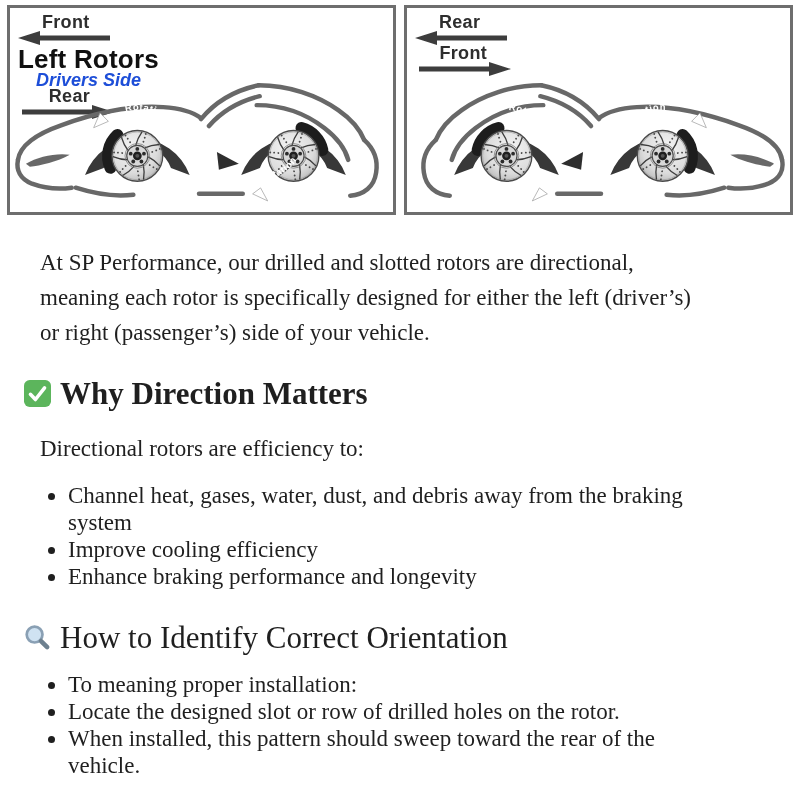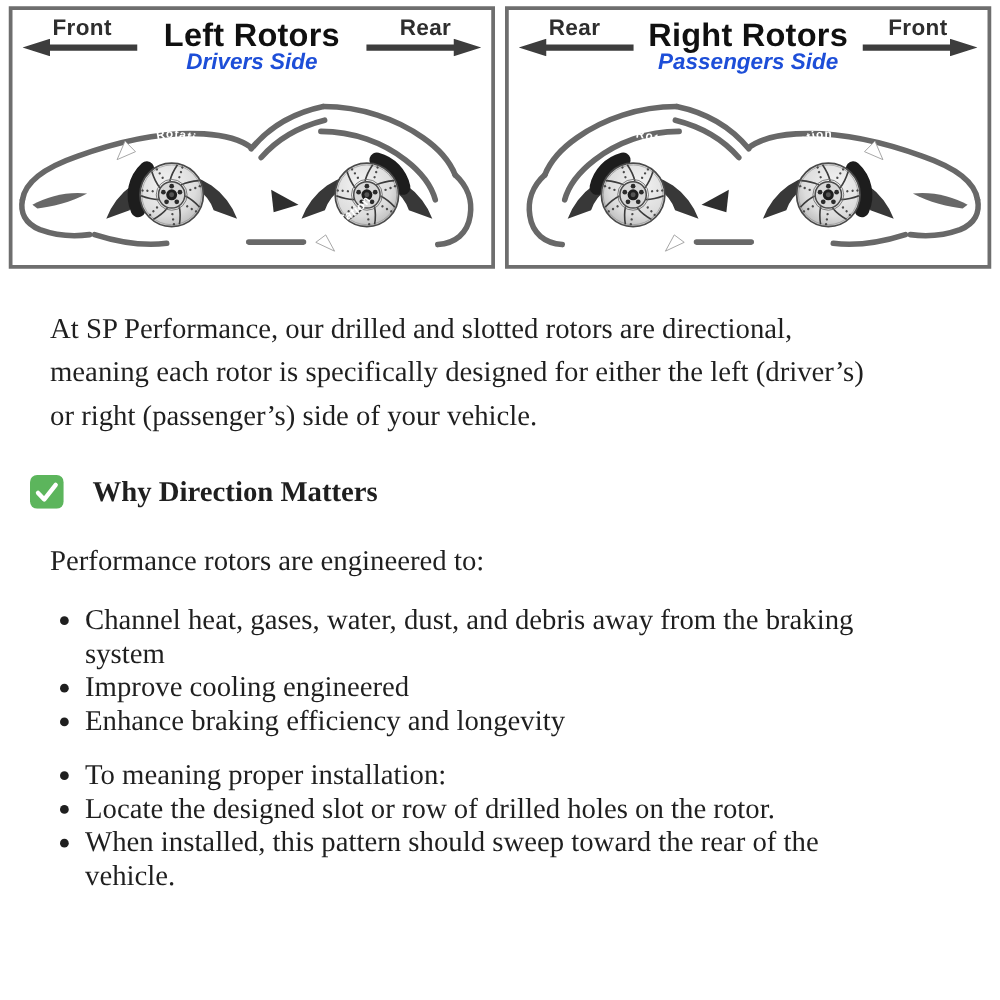--- a/index.html
+++ b/index.html
@@ -1,39 +1,39 @@
 <!DOCTYPE html>
 <html><head>
 <meta charset="utf-8">
 <style>
   html,body{margin:0;padding:0;background:#fff;}
   .page{width:800px;min-height:800px;background:#fff;font-family:"Liberation Serif",serif;color:#1f1f1f;box-sizing:border-box;}
   
   .diagram{display:flex;gap:8px;padding:5px 7px 0 7px;}
   .panel{flex:1;height:204px;border:3px solid #6e6e6e;background:#fff;position:relative;overflow:hidden;}
-  .panel-header{display:flex;justify-content:space-between;align-items:flex-start;padding:6px 8px 0 8px;font-family:"Liberation Sans",sans-serif;height:44px;box-sizing:border-box;}
+  .panel-header{display:flex;justify-content:space-between;align-items:flex-start;padding:6px 8px 0 8px;font-family:"Liberation Sans",sans-serif;height:44px;box-sizing:border-box;flex-direction:column;}
   .dir{display:flex;flex-direction:column;width:96px;}
   .dir.left{align-items:flex-start;}
   .dir.right{align-items:flex-end;}
   .dir-text{font-weight:bold;font-size:18px;color:#2e2e2e;letter-spacing:.3px;line-height:16px;}
   .dir.left .dir-text{margin-left:24px;}
   .dir.right .dir-text{margin-right:24px;}
   .dir-arrow{display:block;margin-top:1px;}
   .dir-arrow polygon{fill:#3d3d3d;}
   .titleblock{text-align:center;flex:1;margin-top:1px;}
   .panel-title{font-weight:bold;font-size:26px;line-height:26px;color:#101010;letter-spacing:.2px;}
   .panel-subtitle{font-style:italic;font-weight:bold;font-size:18px;line-height:16px;color:#1d4ed8;}
   .car{display:block;width:100%;height:157px;}
   .rot{fill:#fff;font-family:"Liberation Sans",sans-serif;font-weight:bold;font-size:9.5px;letter-spacing:.6px;}
   .wht{fill:#fff;stroke:#9a9a9a;stroke-width:.7;}
   
   .content{padding:14px 86px 24px 24px;font-size:23px;line-height:35px;}
   .content p{margin:16px;}
   .intro{margin-top:16px !important;}
-  .h{display:flex;align-items:center;font-size:23px;margin:26px 0 0 0;font-weight:bold;gap:14px;}
+  .h{display:flex;align-items:center;font-size:31px;margin:26px 0 0 0;font-weight:bold;}
   .h.normal{font-weight:normal;margin-top:30px;}
   .h .icon{display:inline-flex;width:27px;height:27px;margin-right:9px;flex:0 0 auto;}
   .h .icon svg{width:27px;height:27px;}
   .lead{margin-top:20px !important;}
   ul{margin:13px 0 0 0;padding:0 0 0 44px;list-style:disc;}
   li{margin:0;padding-right:8px;line-height:27px;}
   li::marker{color:#1f1f1f;}
   ul.second{margin-top:16px;}
 </style>
 </head>
@@ -149,24 +149,20 @@
     </div>
 
     <div class="panel">
       <div class="panel-header">
         <div class="dir left">
           <span class="dir-text">Rear</span>
           <svg class="dir-arrow" width="92" height="14" viewBox="0 0 92 14">
             <polygon points="0,7 22,0 22,4.5 92,4.5 92,9.5 22,9.5 22,14"></polygon>
           </svg>
         </div>
-        <div class="titleblock">
-          <div class="panel-title">Right Rotors</div>
-          <div class="panel-subtitle">Passengers Side</div>
-        </div>
         <div class="dir right">
           <span class="dir-text">Front</span>
           <svg class="dir-arrow" width="92" height="14" viewBox="0 0 92 14">
             <polygon points="92,7 70,0 70,4.5 0,4.5 0,9.5 70,9.5 70,14"></polygon>
           </svg>
         </div>
       </div>
 
       <svg class="car" viewBox="0 0 385 157">
         <use href="#carbody" transform="translate(385,0) scale(-1,1)"></use>
@@ -205,28 +201,37 @@
     <div class="h">
       <span class="icon">
         <svg viewBox="0 0 26 26">
             <rect width="26" height="26" rx="5.5" fill="#5cb55c"></rect>
             <path d="M6.2,13.8 L11,18.8 L19.8,7.6" stroke="#fff" stroke-width="3.4" fill="none" stroke-linecap="round" stroke-linejoin="round"></path>
           </svg>
       </span>
       <span>Why Direction Matters</span>
     </div>
 
-    <p class="lead">Performance rotors are engineered to:</p>
+    <p class="lead">Directional rotors are efficiency to:</p>
 
     <ul>
       <li>Channel heat, gases, water, dust, and debris away from the braking system</li>
-      <li>Improve cooling engineered</li>
-      <li>Enhance braking efficiency and longevity</li>
+      <li>Improve cooling efficiency</li>
+      <li>Enhance braking performance and longevity</li>
     </ul>
 
+    <div class="h normal">
+      <span class="icon">
+        <svg viewBox="0 0 26 26">
+            <circle cx="10.2" cy="10.2" r="7.6" fill="#cfe2f2" stroke="#8aa0b4" stroke-width="2.6"></circle>
+            <line x1="16.4" y1="16.4" x2="22.3" y2="22.3" stroke="#6d808f" stroke-width="4.4" stroke-linecap="round"></line>
+          </svg>
+      </span>
+      <span>How to Identify Correct Orientation</span>
+    </div>
 
     <ul class="second">
       <li>To meaning proper installation:</li>
       <li>Locate the designed slot or row of drilled holes on the rotor.</li>
       <li>When installed, this pattern should sweep toward the rear of the vehicle.</li>
     </ul>
 
   </div>
 </div>
 

